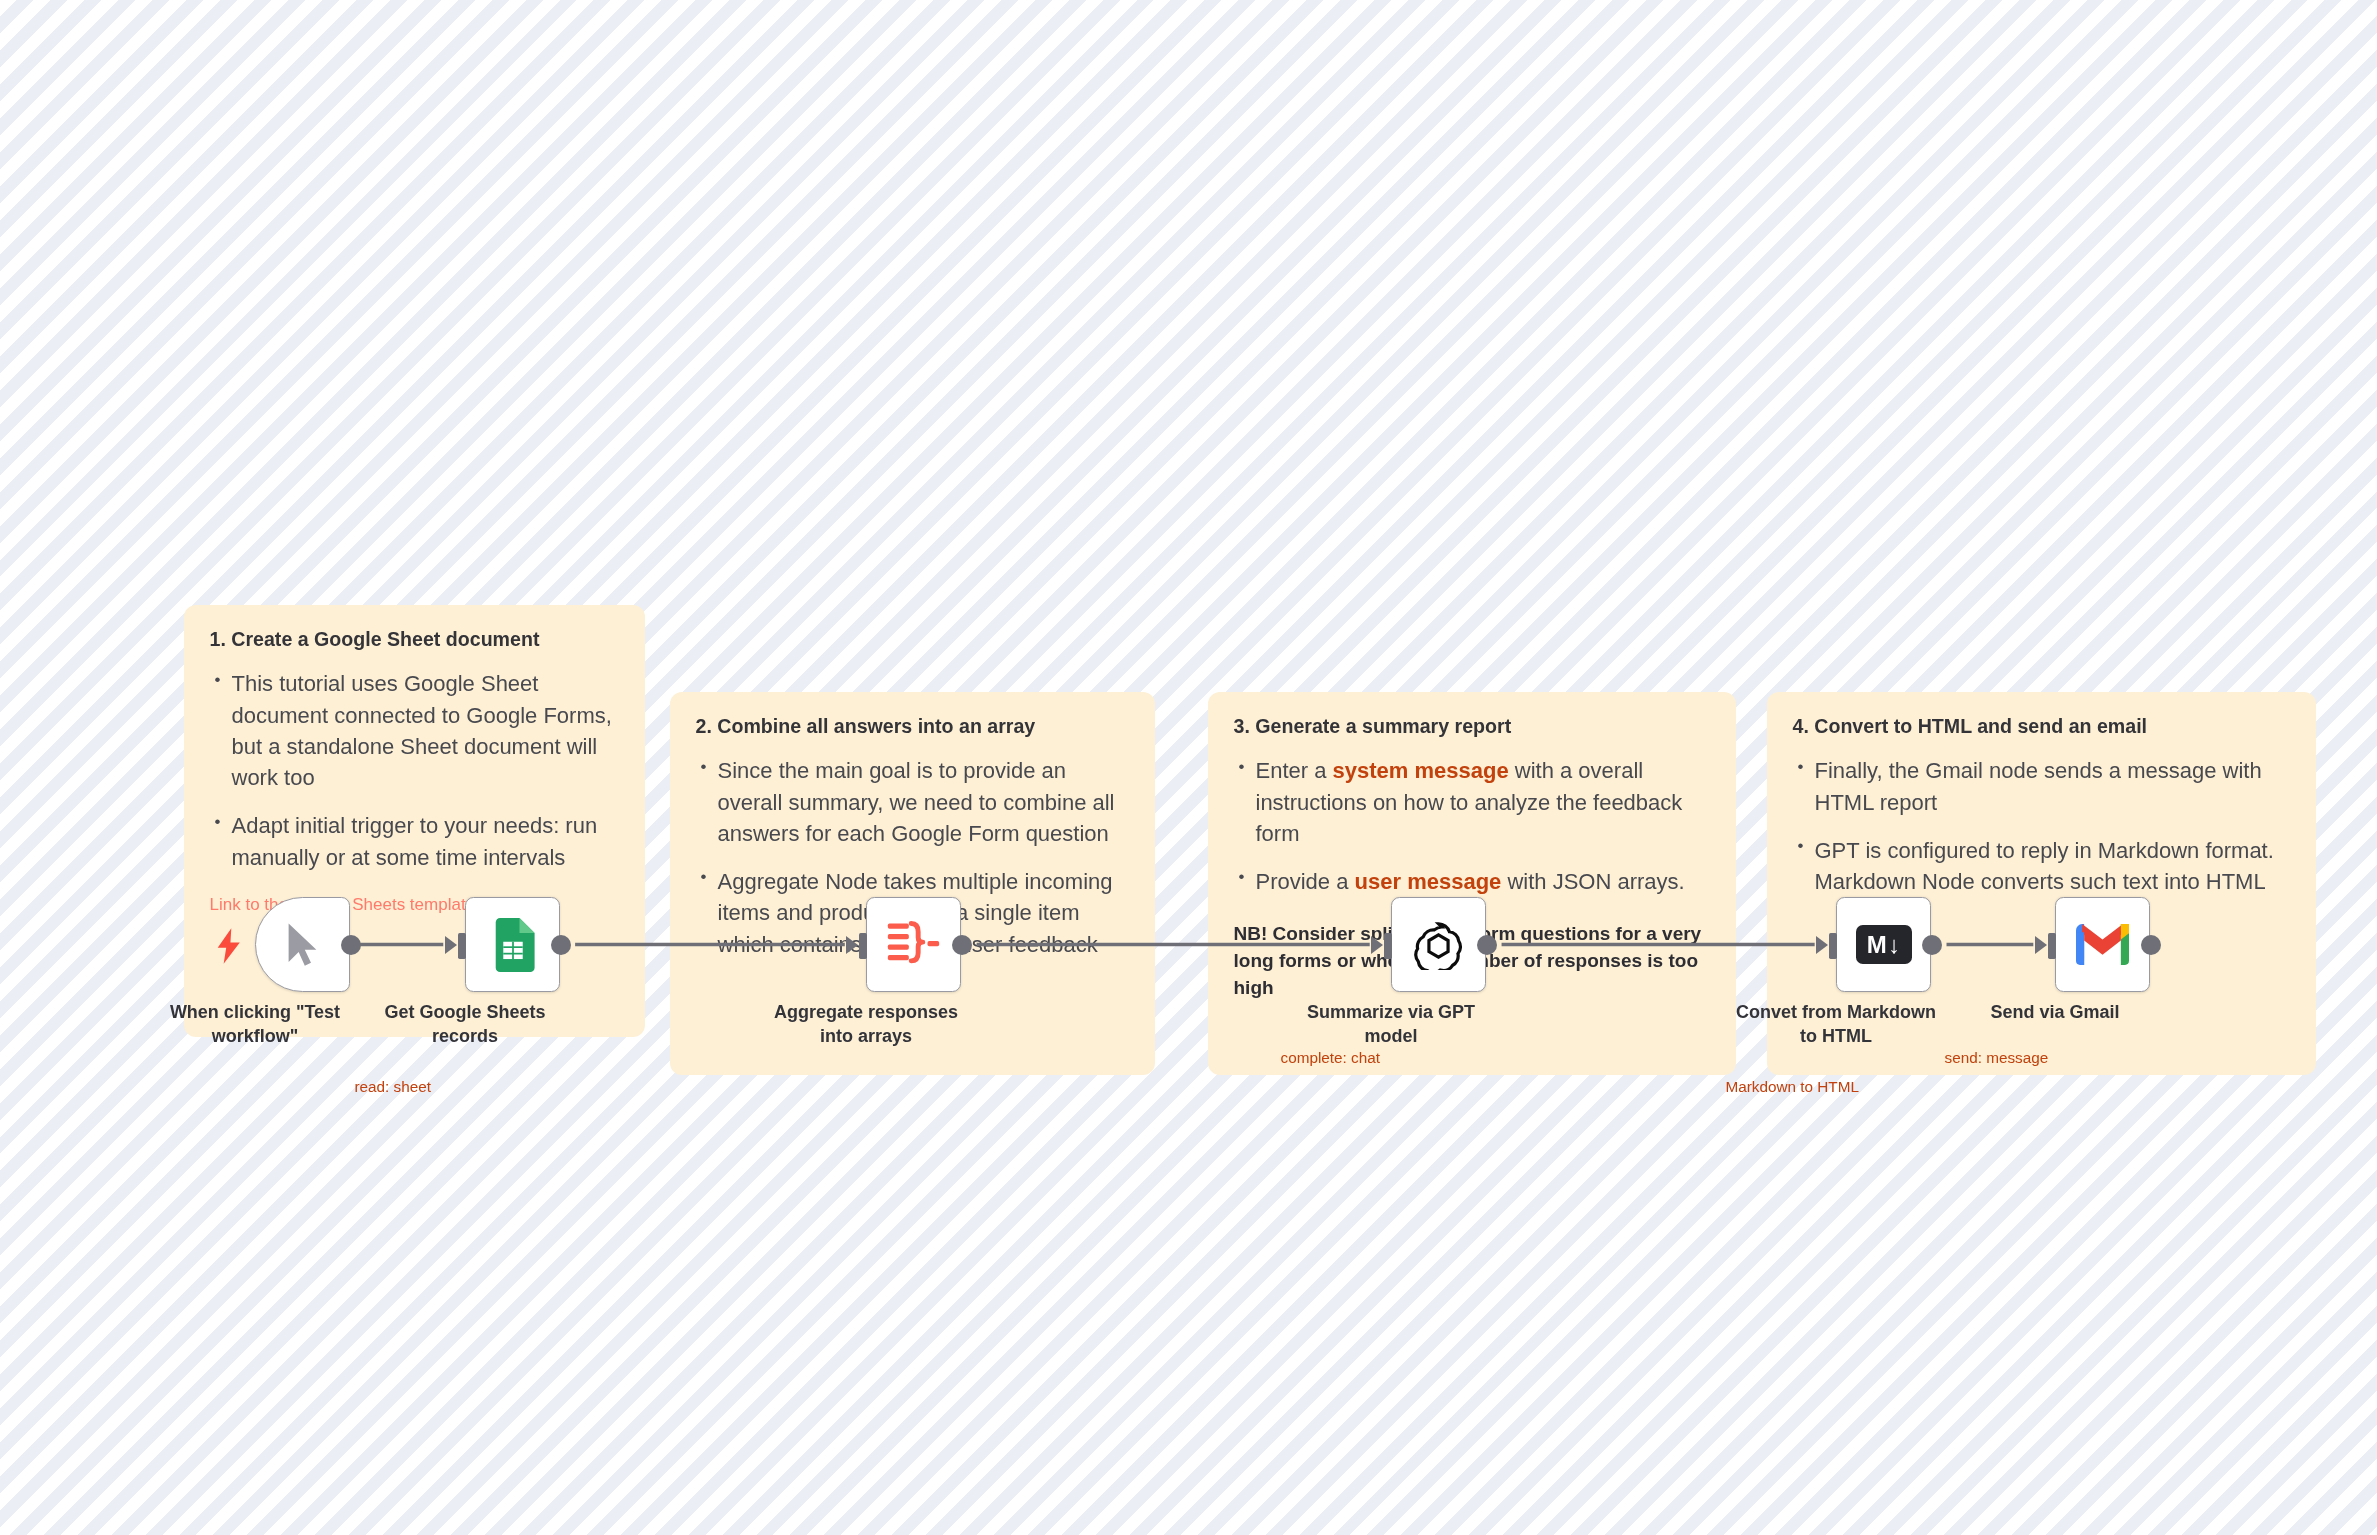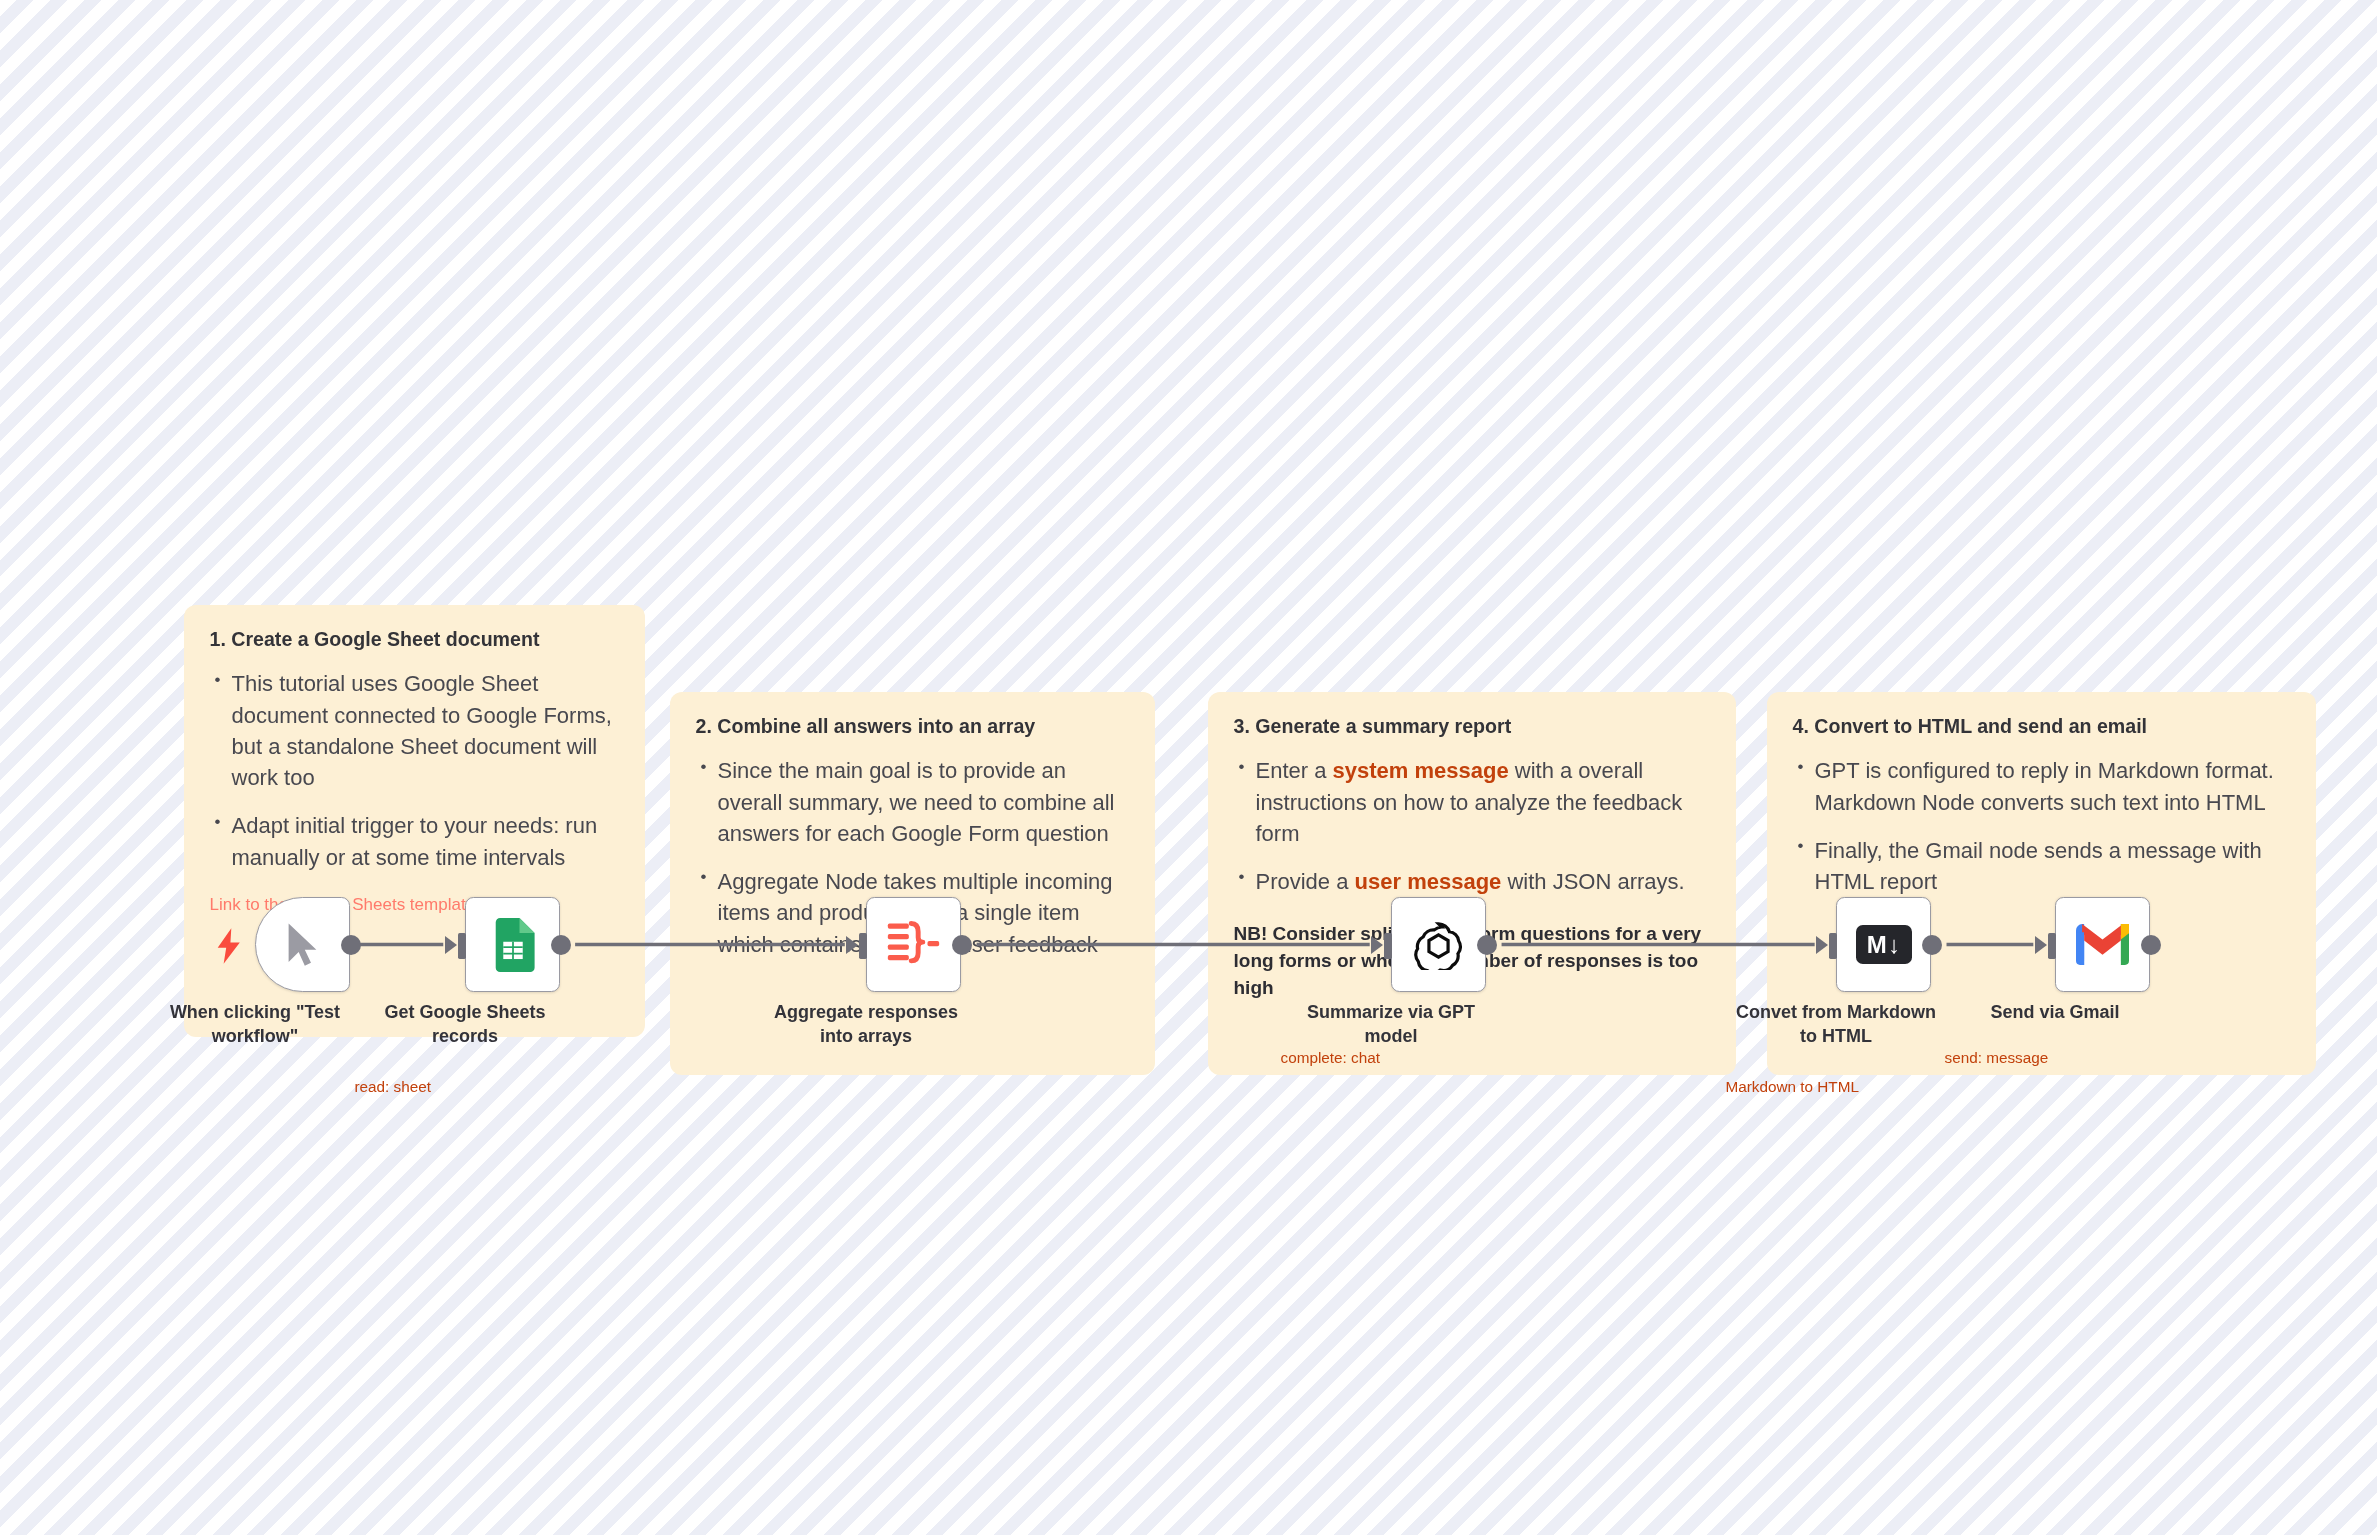--- a/index.html
+++ b/index.html
@@ -225,22 +225,22 @@
     <ul>
       <li><span>Enter a </span><b>system message</b><span> with a overall instructions on how to analyze the feedback form</span></li>
       <li><span>Provide a </span><b>user message</b><span> with JSON arrays.</span></li>
     </ul>
     <div class="sticky-nb">NB! Consider splitting the form questions for a very long forms or when the number of responses is too high</div>
   </div>
 
   <div class="sticky" style="left:1767px; top:692px; width:549px; height:383px;">
     <div class="sticky-title">4. Convert to HTML and send an email</div>
     <ul>
+      <li>Finally, the Gmail node sends a message with HTML report</li>
       <li>GPT is configured to reply in Markdown format. Markdown Node converts such text into HTML</li>
-      <li>Finally, the Gmail node sends a message with HTML report</li>
     </ul>
   </div>
 
   <svg id="wires" width="2377" height="1536" viewBox="0 0 2794 1805">
     <g stroke="#6f6f78" stroke-width="4" fill="none">
       <line x1="412" y1="1110" x2="521" y2="1110"></line>
       <line x1="676" y1="1110" x2="993" y2="1110"></line>
       <line x1="1148" y1="1110" x2="1610" y2="1110"></line>
       <line x1="1765" y1="1110" x2="2133" y2="1110"></line>
       <line x1="2288" y1="1110" x2="2390" y2="1110"></line>

